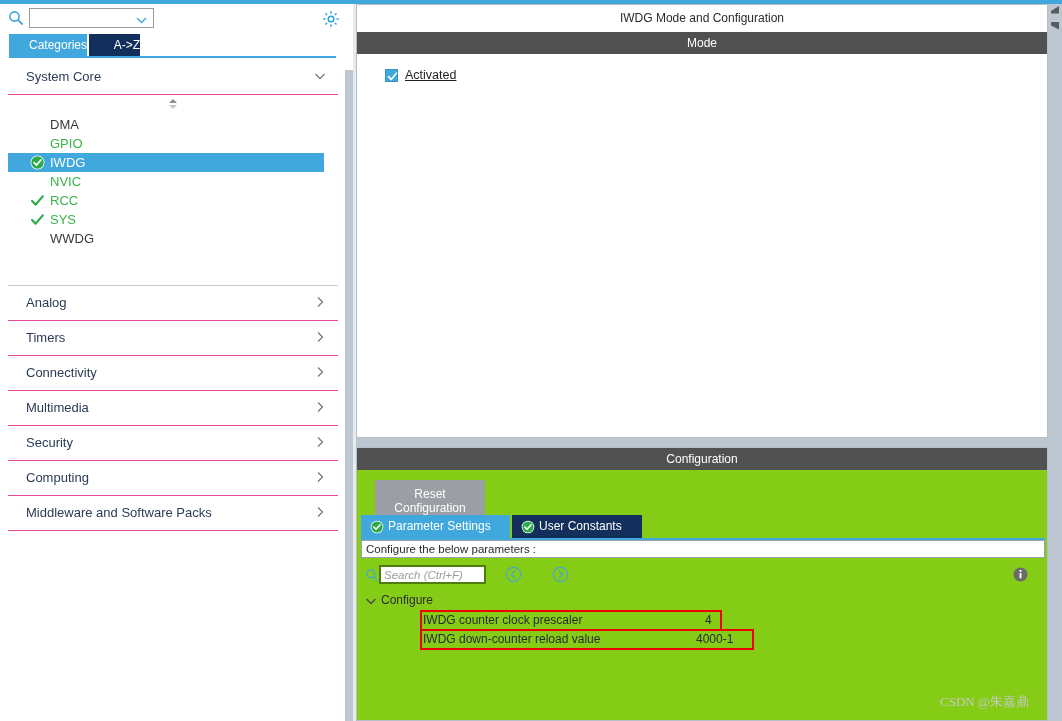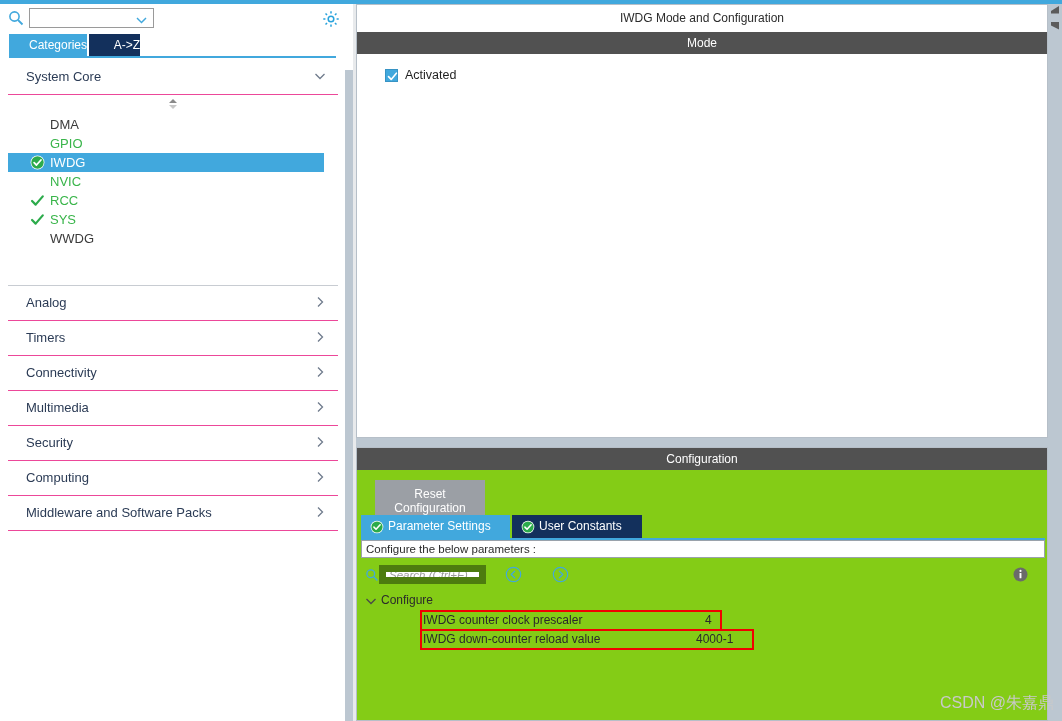--- a/index.html
+++ b/index.html
@@ -250,20 +250,21 @@
     position: absolute;
     left: 1px; top: 1px;
     width: 11px; height: 11px;
   }
   .chk-label {
     position: absolute;
     left: 20px; top: 0;
     font-size: 12.5px;
     color: #1f1f1f;
     white-space: nowrap;
+    text-decoration: underline;
   }
 
   
   .config-card {
     position: absolute;
     left: 0; top: 443px;
     width: 692px; height: 274px;
     background: #84cc16;
     border: 1px solid #b6bfc8;
     box-sizing: border-box;
@@ -342,21 +343,21 @@
   }
   .sb2-icon {
     position: absolute;
     left: 8px; top: 4px;
     width: 14px; height: 14px;
   }
   .sb2-input {
     position: absolute;
     left: 22px; top: 1px;
     width: 107px; height: 19px;
-    border: 7px solid #4d7c0f;
+    border: 2px solid #4d7c0f;
     background: #ffffff;
     box-sizing: border-box;
     font-family: "Liberation Sans", sans-serif;
     font-size: 11.5px;
     font-style: italic;
     color: #8e8e8e;
     padding-left: 3px;
     outline: none;
   }
   .sb2-input::placeholder {
@@ -446,24 +447,24 @@
     position: absolute;
     left: 1048px; top: 708px;
     width: 14px; height: 13px;
     background: #bcc7d1;
   }
 
   
   .watermark {
     position: absolute;
     left: 940px; top: 693px;
-    font-size: 16px;
+    font-size: 13px;
     color: #c9c9c9;
     white-space: nowrap;
-    font-family: Liberation Sans, sans-serif;
+    font-family: Liberation Serif, serif;
   }
 </style>
 </head>
 <body>
 
 <div id="app">
 
   <div class="top-accent"></div>
 
   <div class="left-pane">

